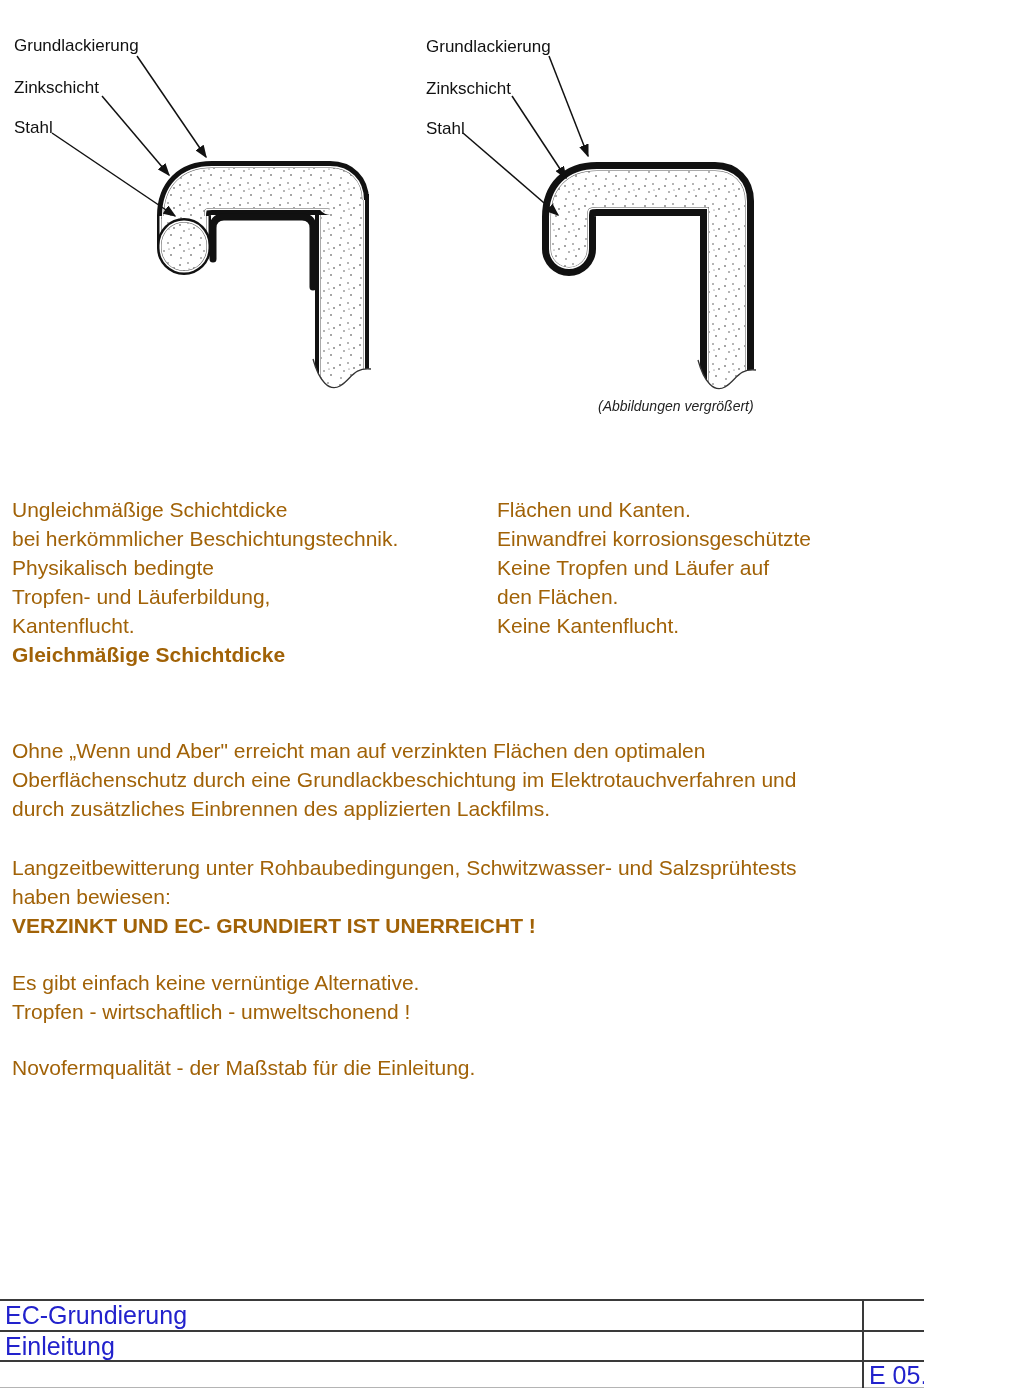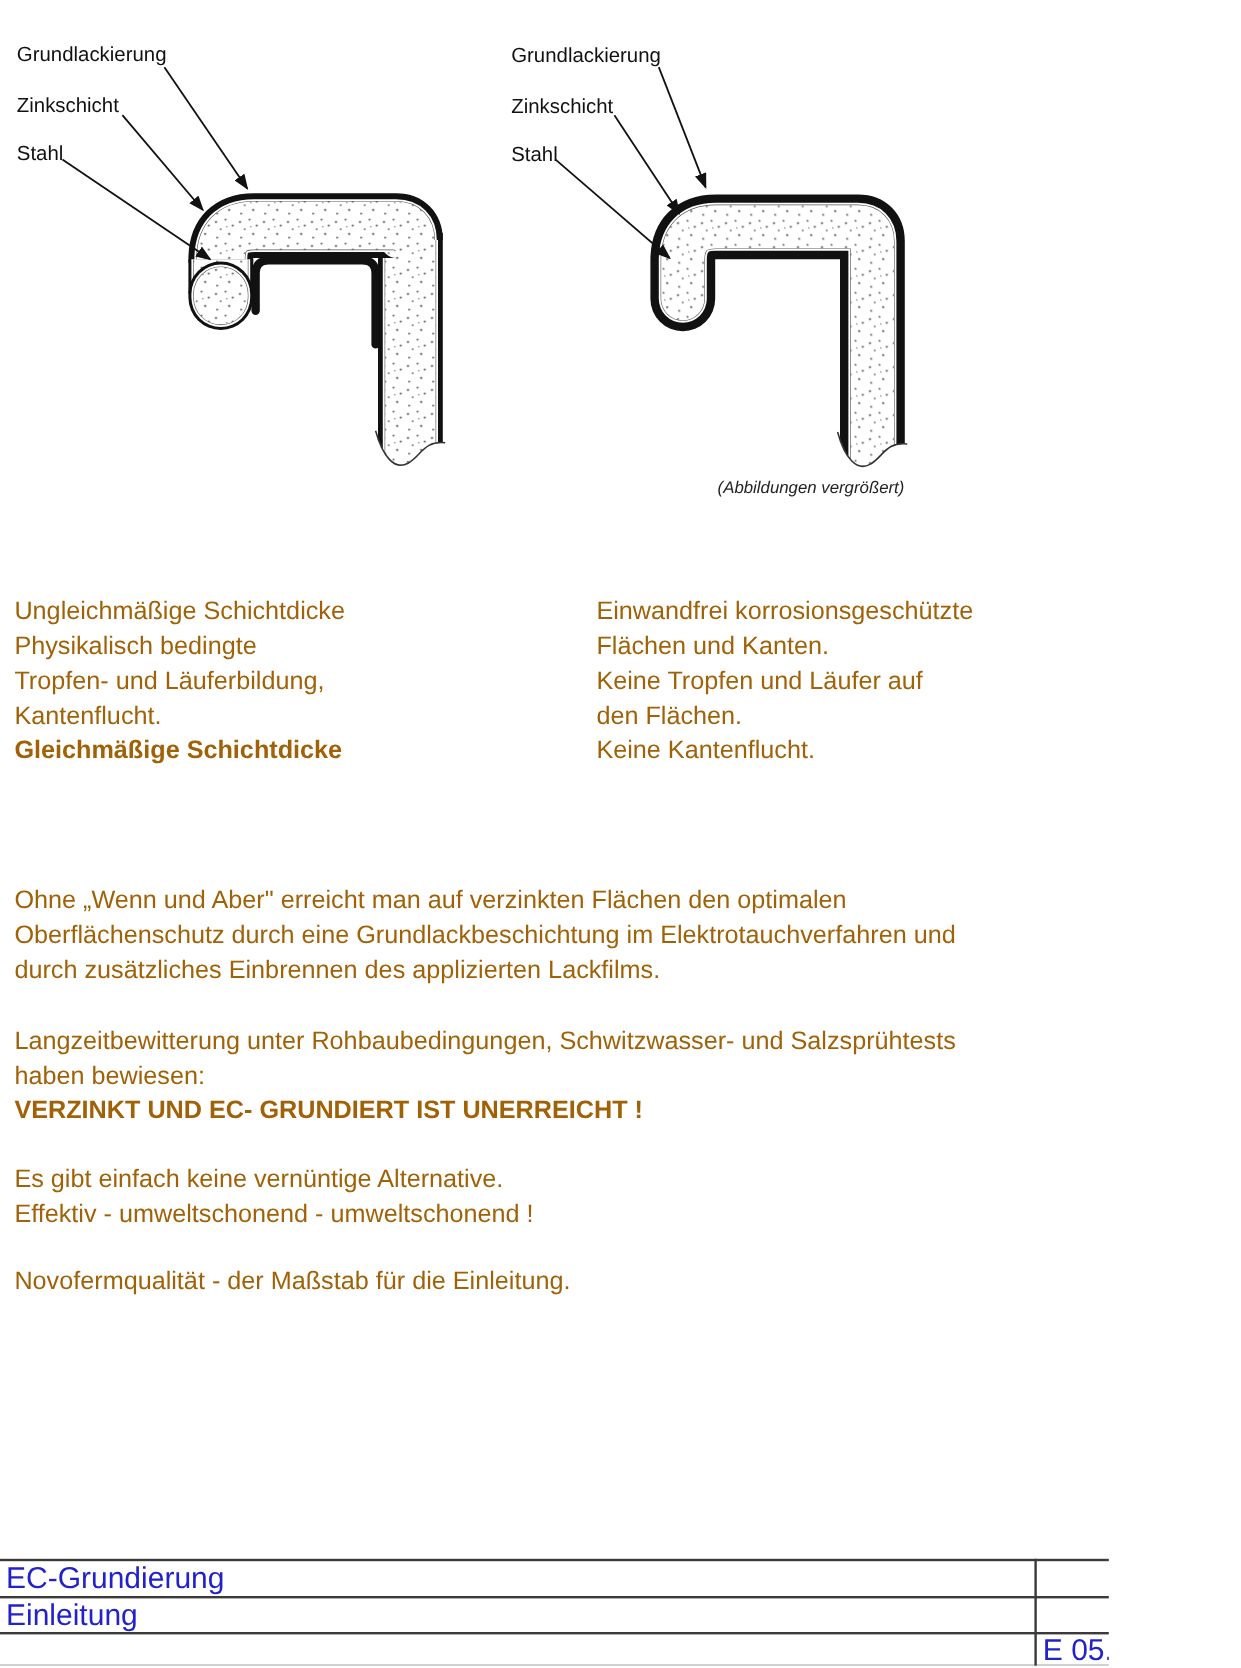--- a/index.html
+++ b/index.html
@@ -115,49 +115,50 @@
       <line x1="549" y1="56" x2="588" y2="156" marker-end="url(#ah)"></line>
       <line x1="512" y1="96" x2="566" y2="178" marker-end="url(#ah)"></line>
       <line x1="463" y1="133" x2="558" y2="215" marker-end="url(#ah)"></line>
     </g>
   </svg>
 
   <div class="caption">(Abbildungen vergrößert)</div>
 
   <div class="tcol" style="left:12px;top:495px">
     <div class="tline">Ungleichmäßige Schichtdicke</div>
+    <div class="tline">bei herkömmlicher Beschichtungstechnik.</div>
     <div class="tline">Physikalisch bedingte</div>
     <div class="tline">Tropfen- und Läuferbildung,</div>
     <div class="tline">Kantenflucht.</div>
     <div class="tline bold">Gleichmäßige Schichtdicke</div>
   </div>
 
   <div class="tcol" style="left:497px;top:495px">
+    <div class="tline">Flächen und Kanten.</div>
     <div class="tline">Einwandfrei korrosionsgeschützte</div>
-    <div class="tline">Flächen und Kanten.</div>
     <div class="tline">Keine Tropfen und Läufer auf</div>
     <div class="tline">den Flächen.</div>
     <div class="tline">Keine Kantenflucht.</div>
   </div>
 
   <div class="para" style="left:12px;top:736px">
     <div class="tline">Ohne „Wenn und Aber" erreicht man auf verzinkten Flächen den optimalen</div>
     <div class="tline">Oberflächenschutz durch eine Grundlackbeschichtung im Elektrotauchverfahren und</div>
     <div class="tline">durch zusätzliches Einbrennen des applizierten Lackfilms.</div>
   </div>
 
   <div class="para" style="left:12px;top:853px">
     <div class="tline">Langzeitbewitterung unter Rohbaubedingungen, Schwitzwasser- und Salzsprühtests</div>
     <div class="tline">haben bewiesen:</div>
     <div class="tline bold">VERZINKT UND EC- GRUNDIERT IST UNERREICHT !</div>
   </div>
 
   <div class="para" style="left:12px;top:968px">
     <div class="tline">Es gibt einfach keine vernüntige Alternative.</div>
-    <div class="tline">Effektiv - umweltschonend - umweltschonend !</div>
+    <div class="tline">Tropfen - wirtschaftlich - umweltschonend !</div>
   </div>
 
   <div class="para" style="left:12px;top:1053px">
     <div class="tline">Novofermqualität - der Maßstab für die Einleitung.</div>
   </div>
 
   <div>
     <div class="fline" style="top:1299px"></div>
     <div class="fline" style="top:1330px"></div>
     <div class="fline" style="top:1360px"></div>

